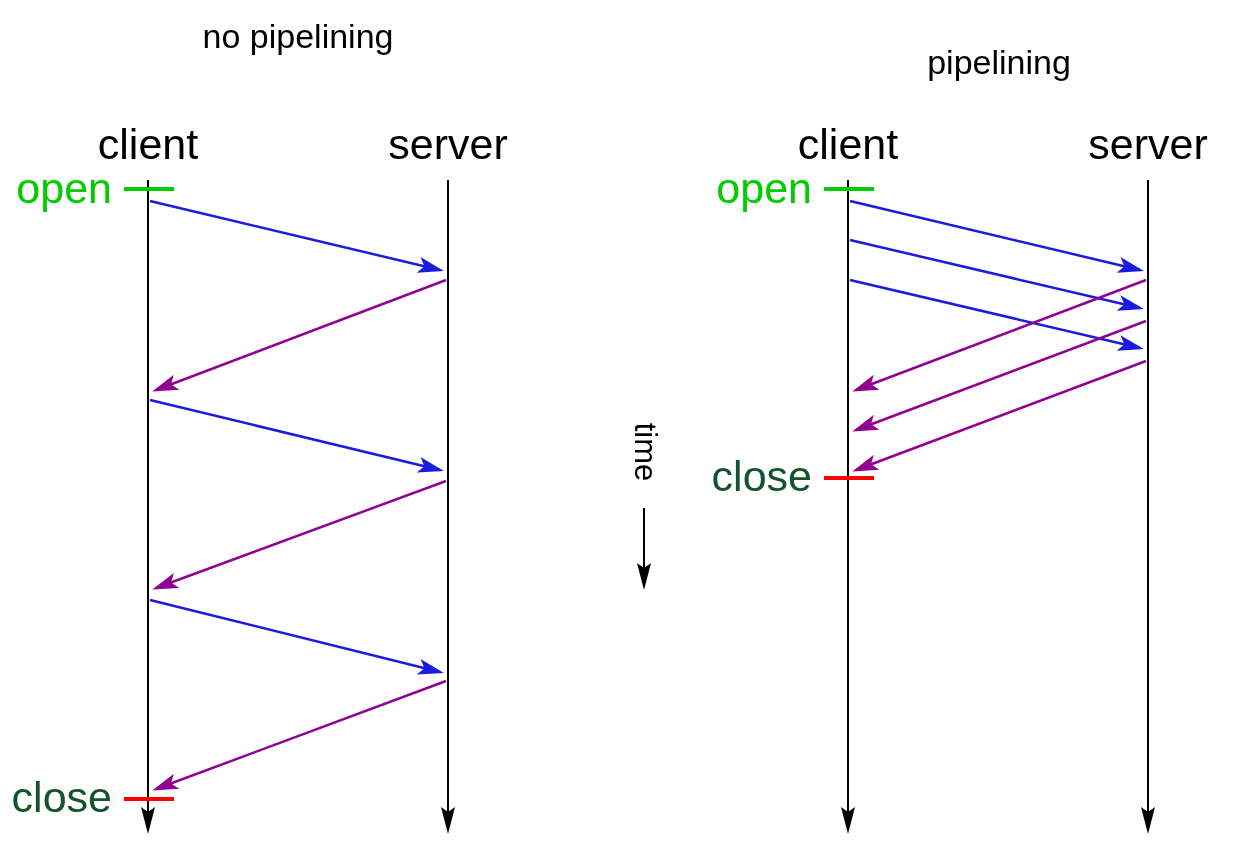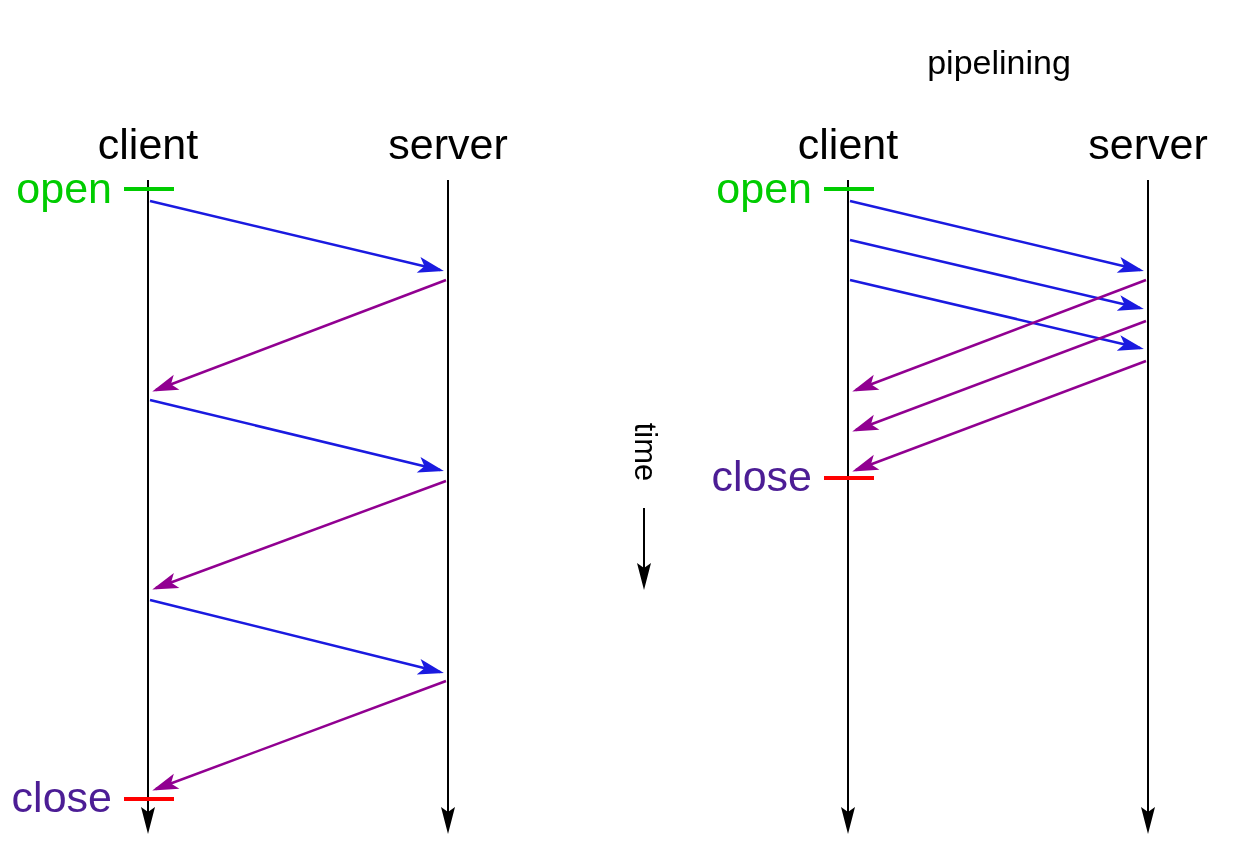--- a/index.html
+++ b/index.html
@@ -30,21 +30,21 @@
   }
   .title {
     font-size: 34px;
   }
   .center { transform: translateX(-50%); }
   .right {
     width: 300px;
     text-align: right;
   }
   .open-lbl  { color: #00cc00; }
-  .close-lbl { color: #4c1d95; }
+  .close-lbl { color: #14532d; }
   .time-lbl {
     position: absolute;
     left: 585px;
     top: 432px;
     width: 120px;
     height: 40px;
     line-height: 40px;
     text-align: center;
     font-size: 31px;
     color: #000000;
@@ -90,20 +90,21 @@
         <line x1="850" y1="280" x2="1140" y2="348" stroke="#1a1ae0" stroke-width="2.5" marker-end="url(#m-req)"></line>
         <line x1="1146" y1="280" x2="856" y2="390" stroke="#910091" stroke-width="2.5" marker-end="url(#m-resp)"></line>
         <line x1="1146" y1="321" x2="856" y2="430" stroke="#910091" stroke-width="2.5" marker-end="url(#m-resp)"></line>
         <line x1="1146" y1="361" x2="856" y2="470" stroke="#910091" stroke-width="2.5" marker-end="url(#m-resp)"></line>
       </g>
     <g id="time-g">
         <line x1="644" y1="508" x2="644" y2="586" stroke="#000000" stroke-width="2" marker-end="url(#m-line)"></line>
       </g>
   </svg>
 
+  <div class="lbl title center" id="title-0" style="left: 298px; top: 16px;">no pipelining</div>
   <div class="lbl title center" id="title-1" style="left: 999px; top: 16px; margin-top: 26px;">pipelining</div>
 
   <div class="lbl center" id="client-0" style="left: 148px; top: 124px;">client</div>
   <div class="lbl center" id="server-0" style="left: 448px; top: 124px;">server</div>
   <div class="lbl center" id="client-1" style="left: 848px; top: 124px;">client</div>
   <div class="lbl center" id="server-1" style="left: 1148px; top: 124px;">server</div>
 
   <div class="lbl right open-lbl" id="open-0" style="left: -188px; top: 168px;">open</div>
   <div class="lbl right close-lbl" id="close-0" style="left: -188px; top: 777px;">close</div>
   <div class="lbl right open-lbl" id="open-1" style="left: 512px; top: 168px;">open</div>

